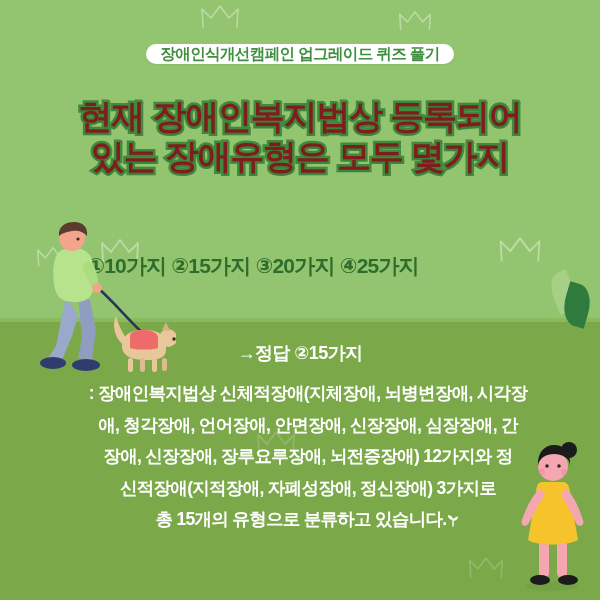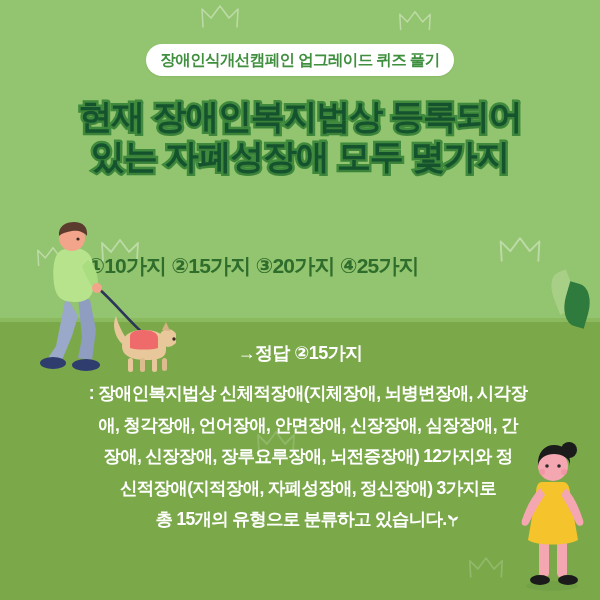--- a/index.html
+++ b/index.html
@@ -36,41 +36,41 @@
   }
   .leaf-b{
     position:absolute;left:16px;top:12px;width:26px;height:42px;
     background:#2f7a3d;
     border-radius:0 62% 0 62%;
     transform:rotate(16deg);
   }
   
   .badge{
     position:absolute;left:146px;top:44px;
-    width:308px;height:32px;
+    width:308px;height:20px;
     background:#ffffff;
     border-radius:16px;
     display:flex;align-items:center;justify-content:center;
     box-shadow:0 1px 2px rgba(0,0,0,.06);
   }
   .badge span{
     font-size:15.5px;font-weight:bold;color:#3f8f3f;
     letter-spacing:-0.6px;white-space:nowrap;
   }
   
   .headline{
     position:absolute;left:0;top:96px;width:600px;
     text-align:center;
   }
   .headline .hl{
     display:block;
     font-size:34px;font-weight:bold;
     line-height:40px;
     letter-spacing:-1.2px;
-    color:#14532d;
+    color:#7f1d1d;
     -webkit-text-stroke:5px #3f8a3d;
     paint-order:stroke fill;
     text-shadow:
        0 2px 0 rgba(0,0,0,.06);
   }
   
   .choices{
     position:absolute;left:0;top:252px;width:506px;
     text-align:center;
     font-size:21px;font-weight:bold;color:#2f6d2c;
@@ -150,21 +150,21 @@
     <div class="leaf-a"></div>
     <div class="leaf-b"></div>
   </div>
 
   <div class="badge">
     <span>장애인식개선캠페인 업그레이드 퀴즈 풀기</span>
   </div>
 
   <div class="headline">
     <span class="hl">현재 장애인복지법상 등록되어</span>
-    <span class="hl">있는 자폐성장애 모두 몇가지</span>
+    <span class="hl">있는 장애유형은 모두 몇가지</span>
   </div>
 
   <div class="choices">
     <span>①10가지  ②15가지 ③20가지 ④25가지</span>
   </div>
 
   <div class="answer">
     <span>→정답 ②15가지</span>
   </div>
 

